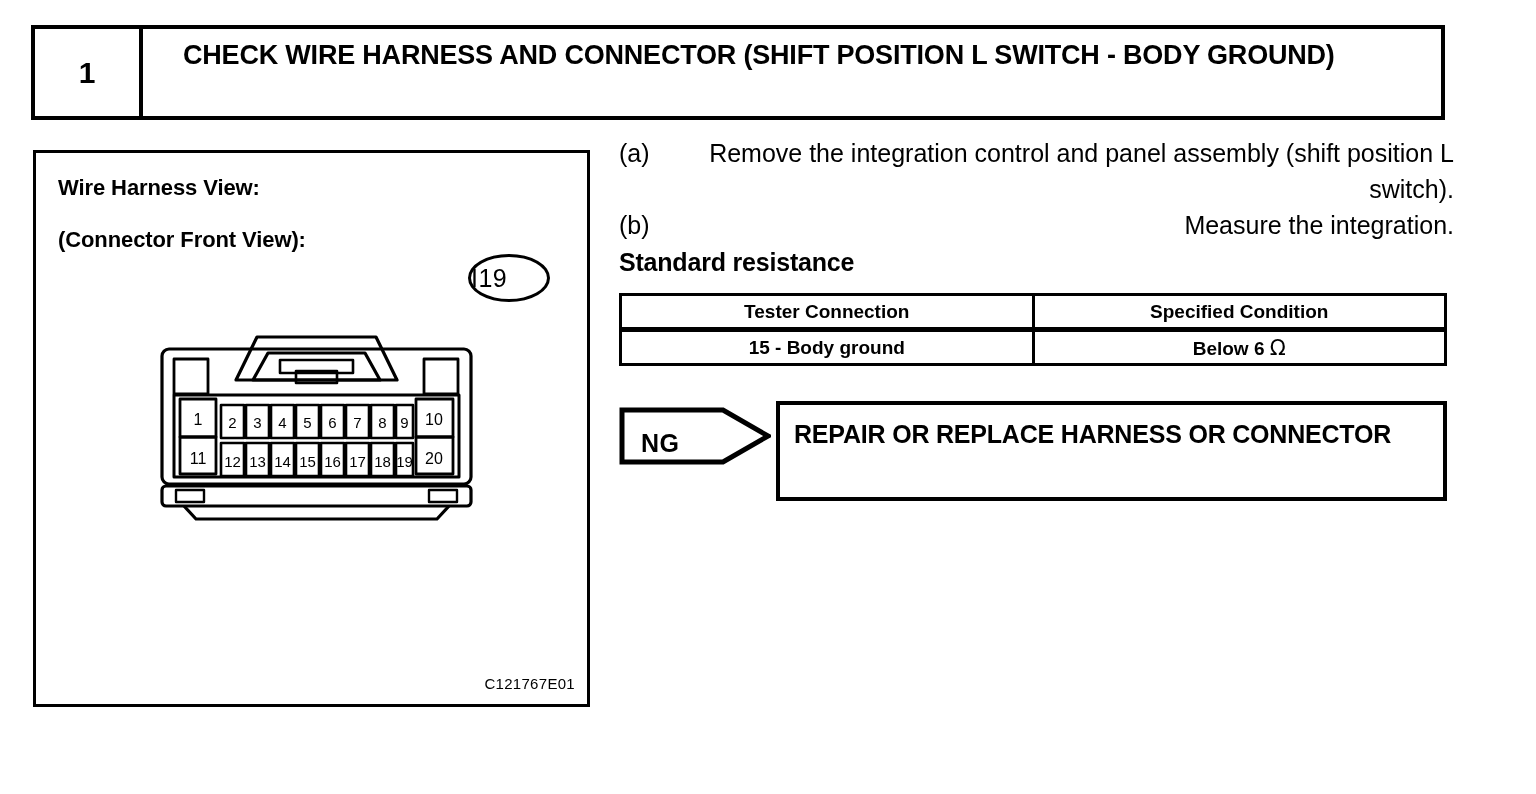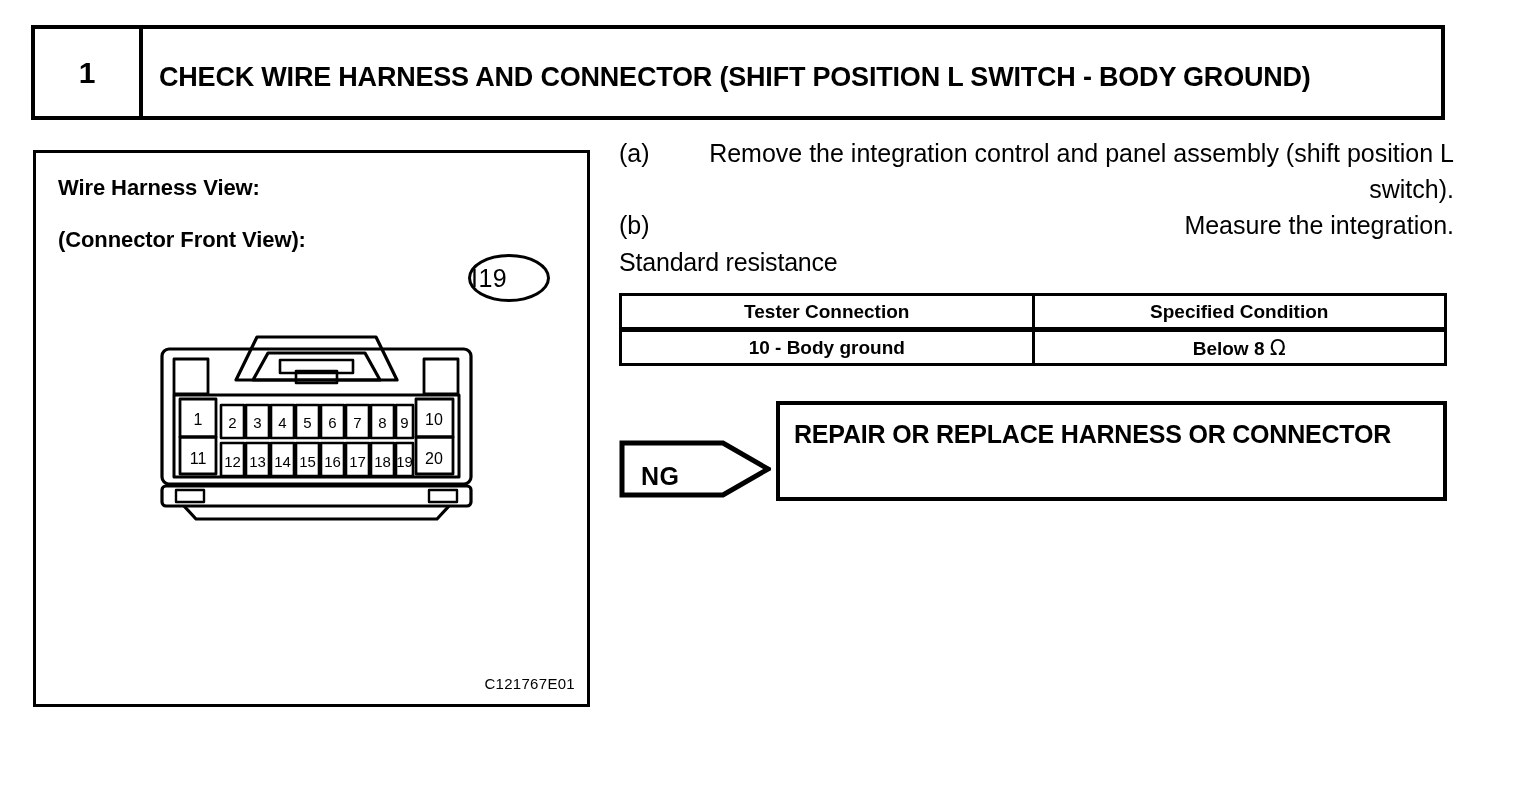--- a/index.html
+++ b/index.html
@@ -38,23 +38,24 @@
     box-sizing: border-box;
   }
   .step-number {
     font-size: 30px;
     font-weight: bold;
     line-height: 1;
   }
   .step-title-cell {
     flex: 1 1 auto;
     display: flex;
-    align-items: center;
+    align-items: flex-start;
     padding: 9px 14px 0 16px;
     box-sizing: border-box;
+    margin-left: 24px;
   }
   .step-title {
     font-size: 27px;
     font-weight: bold;
     line-height: 1.28;
     letter-spacing: -0.2px;
   }
 
   
   .illustration-box {
@@ -142,21 +143,21 @@
     flex: 0 0 64px;
     width: 64px;
   }
   .proc-text { flex: 1 1 auto; text-align: right; }
 
   .std-heading {
     position: absolute;
     left: 619px;
     top: 248px;
     font-size: 25px;
-    font-weight: normal;
+    font-weight: bold;
     letter-spacing: -0.2px;
   }
 
   
   .spec-table {
     position: absolute;
     left: 619px;
     top: 293px;
     width: 828px;
     border-collapse: collapse;
@@ -187,21 +188,20 @@
     top: 401px;
     width: 828px;
     height: 100px;
   }
   .ng-arrow {
     position: absolute;
     left: 0;
     top: 6px;
     width: 152px;
     height: 52px;
-    margin-top: 33px;
   }
   .ng-arrow svg { display: block; }
   .ng-label {
     position: absolute;
     left: 22px;
     top: 22px;
     font-size: 25px;
     font-weight: bold;
     letter-spacing: 0.5px;
   }
@@ -336,22 +336,22 @@
 
 <table class="spec-table">
   <thead>
     <tr>
       <th>Tester Connection</th>
       <th>Specified Condition</th>
     </tr>
   </thead>
   <tbody>
     <tr>
-      <td>10 - Body ground</td>
-      <td><span>Below 8 </span><span class="ohm">Ω</span></td>
+      <td>15 - Body ground</td>
+      <td><span>Below 6 </span><span class="ohm">Ω</span></td>
     </tr>
   </tbody>
 </table>
 
 <div class="result-row">
   <div class="ng-arrow">
     <svg width="152" height="58" viewBox="0 0 152 58" xmlns="http://www.w3.org/2000/svg">
       <path d="M3,3 L104,3 L149,29 L104,55 L3,55 Z" fill="none" stroke="#000" stroke-width="5" stroke-linejoin="miter"></path>
     </svg>
     <span class="ng-label">NG</span>

